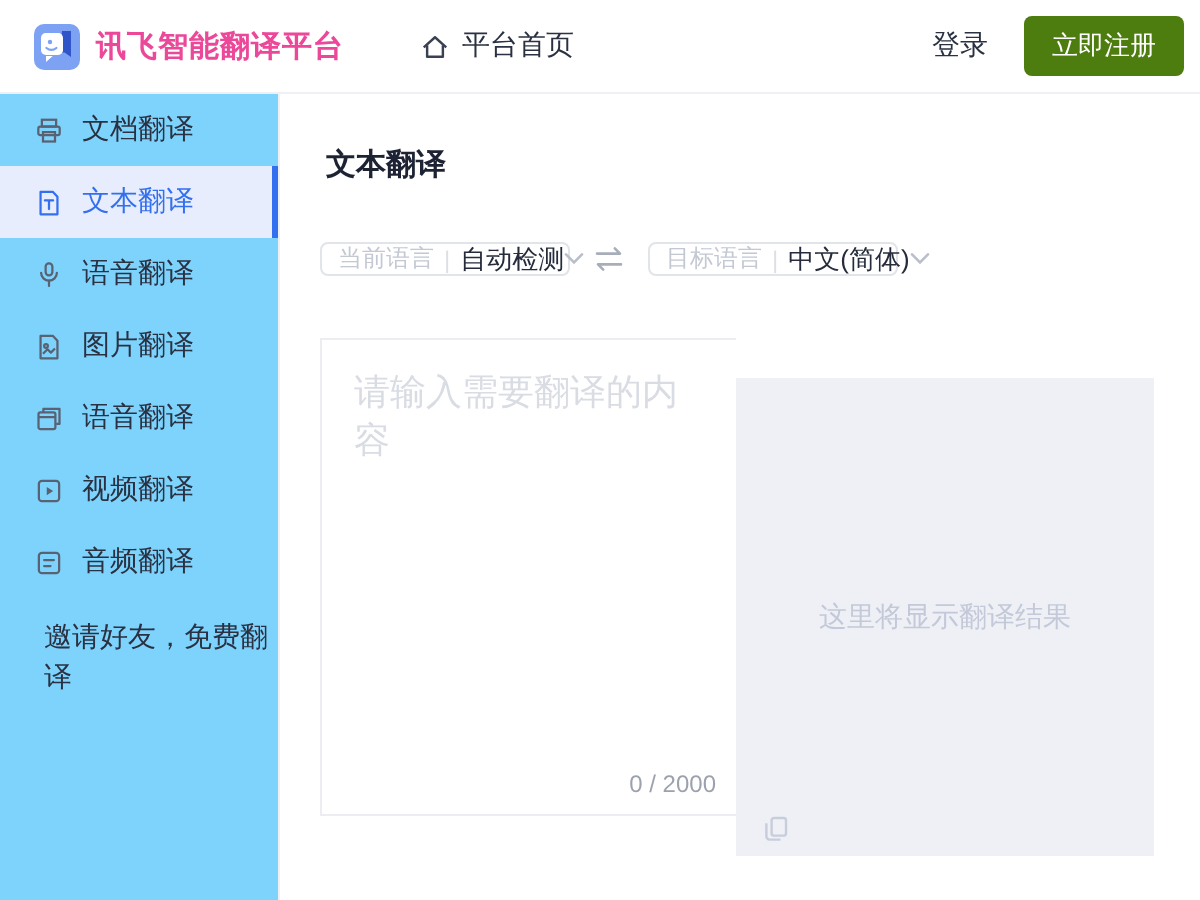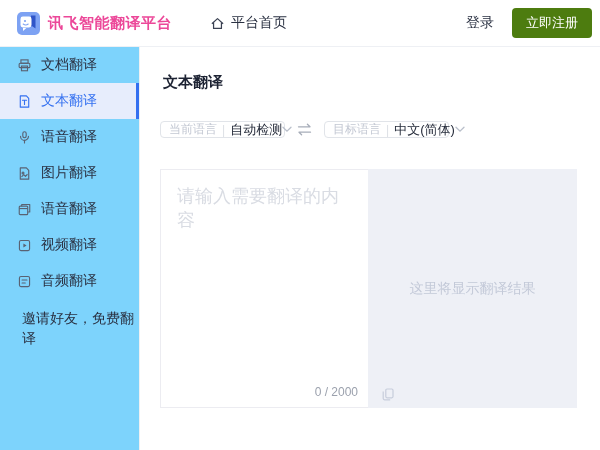--- a/index.html
+++ b/index.html
@@ -83,21 +83,21 @@
     width: 100%; height: 200px; border: none; outline: none; resize: none;
     padding: 14px 16px; font-size: 18px; color: #333a4b; background: transparent;
     font-family: inherit;
   }
   .input-panel textarea::placeholder { color: #d9dce3; }
   .char-count {
     position: absolute; right: 10px; bottom: 8px; font-size: 12px; color: #9ba1ad;
   }
   .result-panel {
     width: 209px; height: 100%; background: #eef0f6; position: relative;
-    display: flex; align-items: center; justify-content: center;
+    display: flex; align-items: center; justify-content: center; margin-top: 20px;
   }
   .result-placeholder { font-size: 14px; color: #c3c9d8; }
   .copy-btn {
     position: absolute; left: 14px; bottom: 7px; display: flex; cursor: pointer;
   }
 </style>
 </head>
 <body>
 
 <div class="header">

